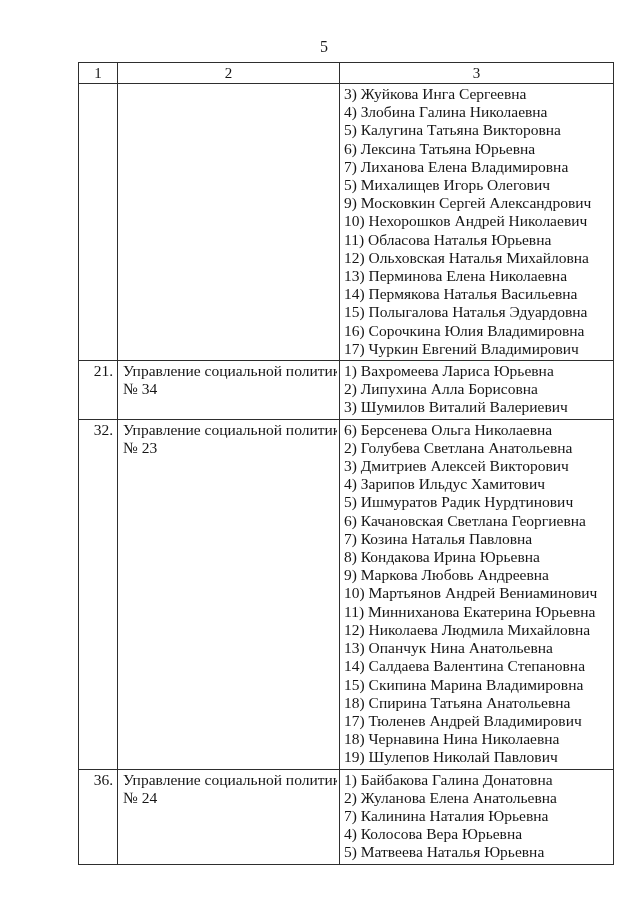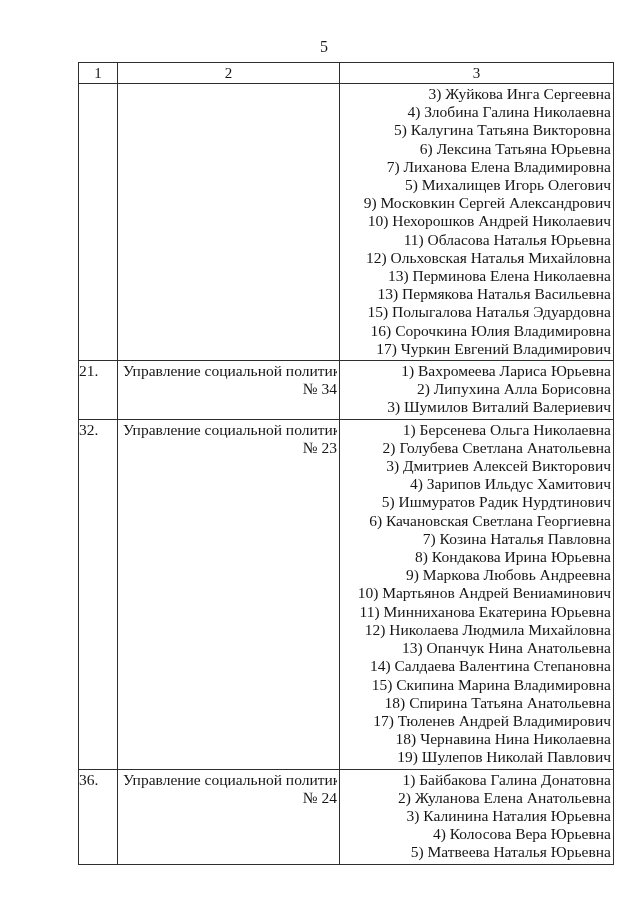--- a/index.html
+++ b/index.html
@@ -46,24 +46,23 @@
     height: 21px;
     text-align: center;
     font-size: 15px;
     line-height: 20px;
     padding: 0;
   }
   .doc-table td {
     font-size: 15.5px;
     line-height: 18.2px;
     padding: 1px 2px 2px 3px;
-    text-align: right;
   }
   td.cell-num {
-    text-align: left;
+    text-align: right;
     padding-left: 0;
     padding-right: 4px;
   }
   td.cell-dept { padding-left: 5px; }
   td.cell-names { padding-left: 4px; }
   .cell-names .name-line,
   .cell-dept .dept-line {
     white-space: nowrap;
     overflow: hidden;
   }
@@ -98,21 +97,21 @@
             <div class="name-line">4) Злобина Галина Николаевна</div>
             <div class="name-line">5) Калугина Татьяна Викторовна</div>
             <div class="name-line">6) Лексина Татьяна Юрьевна</div>
             <div class="name-line">7) Лиханова Елена Владимировна</div>
             <div class="name-line">5) Михалищев Игорь Олегович</div>
             <div class="name-line">9) Московкин Сергей Александрович</div>
             <div class="name-line">10) Нехорошков Андрей Николаевич</div>
             <div class="name-line">11) Обласова Наталья Юрьевна</div>
             <div class="name-line">12) Ольховская Наталья Михайловна</div>
             <div class="name-line">13) Перминова Елена Николаевна</div>
-            <div class="name-line">13) Пермякова Наталья Васильевна</div>
+            <div class="name-line">14) Пермякова Наталья Васильевна</div>
             <div class="name-line">15) Полыгалова Наталья Эдуардовна</div>
             <div class="name-line">16) Сорочкина Юлия Владимировна</div>
             <div class="name-line">17) Чуркин Евгений Владимирович</div>
           </td>
         </tr>
         <tr>
           <td class="cell-num">21.</td>
           <td class="cell-dept">
             <div class="dept-line">Управление социальной политики</div>
             <div class="dept-line">№ 34</div>
@@ -123,21 +122,21 @@
             <div class="name-line">3) Шумилов Виталий Валериевич</div>
           </td>
         </tr>
         <tr>
           <td class="cell-num">32.</td>
           <td class="cell-dept">
             <div class="dept-line">Управление социальной политики</div>
             <div class="dept-line">№ 23</div>
           </td>
           <td class="cell-names">
-            <div class="name-line">1) Берсенева Ольга Николаевна</div>
+            <div class="name-line">6) Берсенева Ольга Николаевна</div>
             <div class="name-line">2) Голубева Светлана Анатольевна</div>
             <div class="name-line">3) Дмитриев Алексей Викторович</div>
             <div class="name-line">4) Зарипов Ильдус Хамитович</div>
             <div class="name-line">5) Ишмуратов Радик Нурдтинович</div>
             <div class="name-line">6) Качановская Светлана Георгиевна</div>
             <div class="name-line">7) Козина Наталья Павловна</div>
             <div class="name-line">8) Кондакова Ирина Юрьевна</div>
             <div class="name-line">9) Маркова Любовь Андреевна</div>
             <div class="name-line">10) Мартьянов Андрей Вениаминович</div>
             <div class="name-line">11) Минниханова Екатерина Юрьевна</div>
@@ -153,20 +152,20 @@
         </tr>
         <tr>
           <td class="cell-num">36.</td>
           <td class="cell-dept">
             <div class="dept-line">Управление социальной политики</div>
             <div class="dept-line">№ 24</div>
           </td>
           <td class="cell-names">
             <div class="name-line">1) Байбакова Галина Донатовна</div>
             <div class="name-line">2) Жуланова Елена Анатольевна</div>
-            <div class="name-line">3) Калинина Наталия Юрьевна</div>
+            <div class="name-line">7) Калинина Наталия Юрьевна</div>
             <div class="name-line">4) Колосова Вера Юрьевна</div>
             <div class="name-line">5) Матвеева Наталья Юрьевна</div>
           </td>
         </tr>
       </tbody>
   </table>
 </div>
 
 </body></html>

